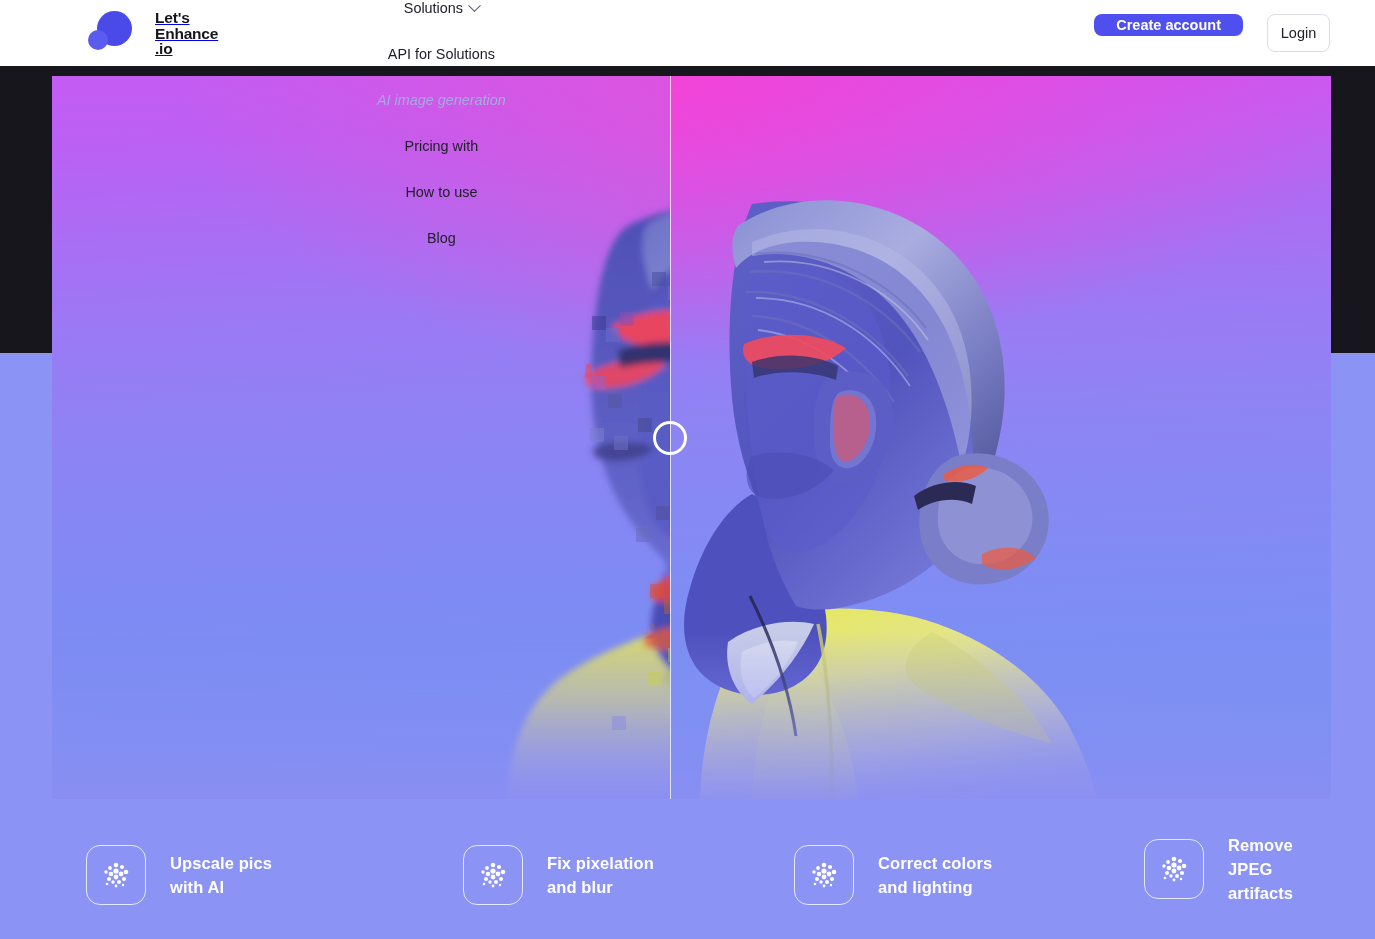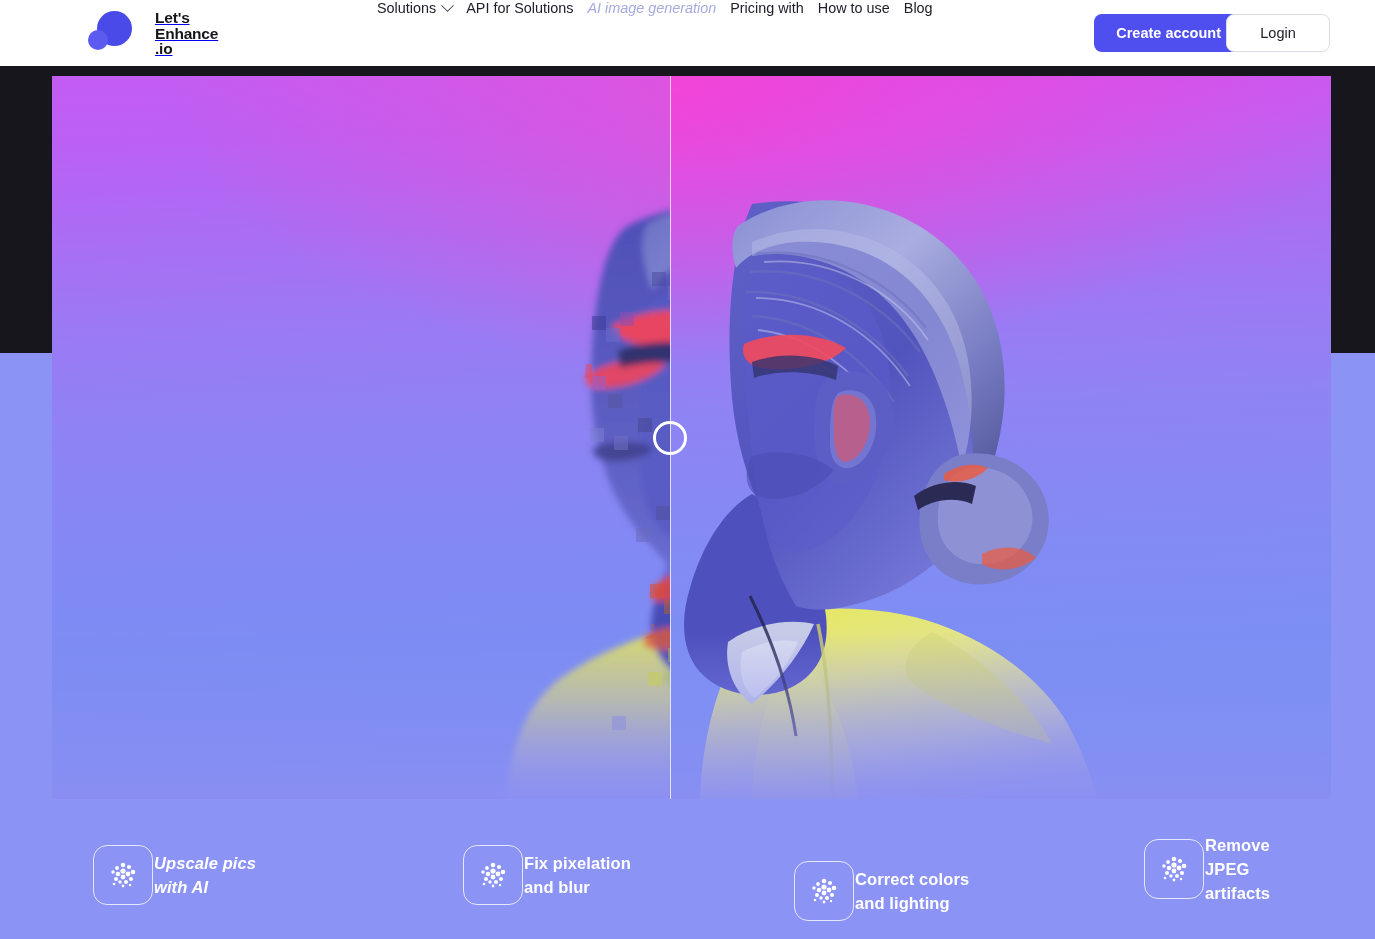--- a/index.html
+++ b/index.html
@@ -40,45 +40,45 @@
   }
   .flag{
     position:absolute; left:183px; top:11px;
     width:19px; height:12px; border-radius:1px; overflow:hidden;
   }
   .flag .f-top{ height:6px; background:#5fb4e8; }
   .flag .f-bot{ height:6px; background:#f6d44a; }
 
   .nav{
     position:absolute; left:377px; top:0; height:66px;
-    display:flex; align-items:flex-start; gap:14px;
+    display:flex; align-items:center; gap:30px;flex-direction:column;
   }
   .nav a{
     font-size:14.4px; color:#20202b; text-decoration:none;
     white-space:nowrap; display:flex; align-items:center; gap:7px;
   }
   .nav a.muted{ color:#a6a9e0;font-style:italic; }
   .chev{
     width:9px; height:9px; display:inline-block;
     border-right:1.6px solid #5a5a72; border-bottom:1.6px solid #5a5a72;
     transform:rotate(45deg) translate(-2px,-2px);
   }
 
   .btn-create{
     position:absolute; right:132px; top:14px;
-    height:38px; padding:0 22px;
+    height:22px; padding:0 22px;
     background:#4f4ff0; color:#fff;
     border:none; border-radius:8px;
     font-family:"Liberation Sans", sans-serif;
     font-size:14.5px; font-weight:bold; cursor:pointer;
     display:flex; align-items:center; justify-content:center;
   }
   .btn-login{
     position:absolute; right:45px; top:14px;
-    height:38px; width:104px;
+    height:38px; width:63px;
     background:#fff; color:#20202b;
     border:1px solid #dcdce6; border-radius:8px;
     font-family:"Liberation Sans", sans-serif;
     font-size:14.5px; cursor:pointer;
     display:flex; align-items:center; justify-content:center;
   }
 
   
   .dark-band{
     position:absolute; top:66px; left:0;
@@ -142,34 +142,34 @@
   }
 
   
   .before-fx{ filter:blur(.4px); }
 
   
   .features{
     position:absolute; left:0; top:845px;
     width:1375px; height:94px; z-index:20;
   }
-  .feat{ position:absolute; display:flex; align-items:center; gap:1px; }
+  .feat{ position:absolute; display:flex; align-items:center; gap:24px; }
   .feat-icon{
     width:60px; height:60px; flex:0 0 60px;
     border:1.4px solid rgba(255,255,255,.78);
     border-radius:14px;
     display:flex; align-items:center; justify-content:center;
   }
   .feat-label{
     font-size:16.5px; font-weight:bold; color:#ffffff;
     line-height:24px; white-space:pre-line; letter-spacing:.1px;
   }
-  .f1{ left:93px; top:0px;font-style:italic; }
+  .f1{ left:86px; top:0px; }
   .f2{ left:443px; top:0px;margin-left:20px; }
-  .f3{ left:794px; top:16px; }
+  .f3{ left:794px; top:0px; }
   .f4{ left:1144px; top:-12px; }
 </style>
 </head>
 <body>
 
 <div class="page-bg"></div>
 <div class="dark-band"></div>
 
 <div class="header">
 

